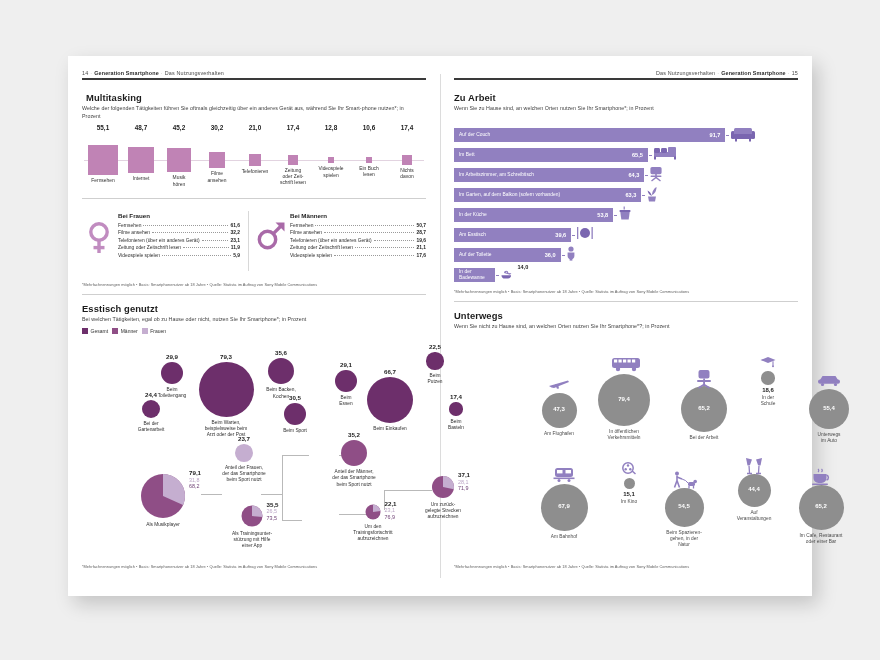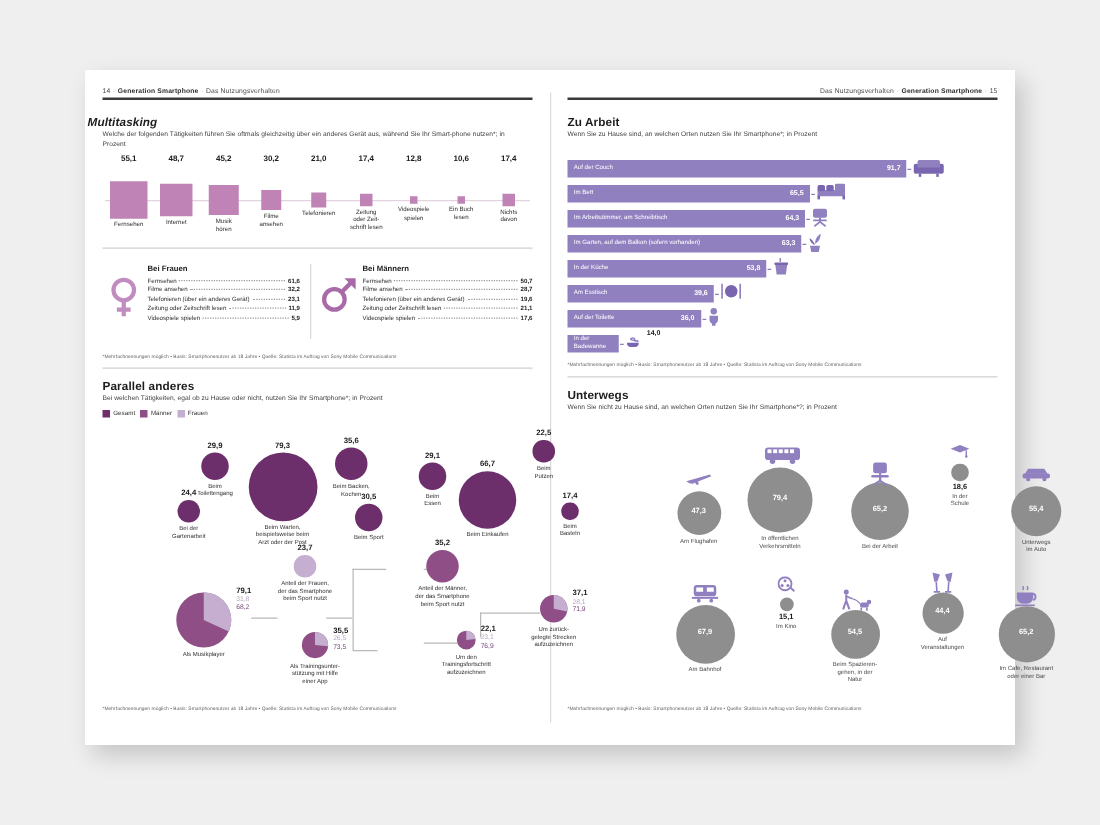--- a/index.html
+++ b/index.html
@@ -144,21 +144,21 @@
     <div class="runhead" style="left:14px;">
       <span>14</span><span class="sep">·</span><b>Generation Smartphone</b><span class="sep">·</span><span>Das Nutzungsverhalten</span>
     </div>
     <div class="rule-top" style="left:14px; width:344px;"></div>
 
     <div class="runhead" style="right:14px; text-align:right;">
       <span>Das Nutzungsverhalten</span><span class="sep">·</span><b>Generation Smartphone</b><span class="sep">·</span><span>15</span>
     </div>
     <div class="rule-top" style="left:386px; width:344px;"></div>
 
-    <div class="sec-title" style="left:2px; top:36px;font-style:italic;">Multitasking</div>
+    <div class="sec-title" style="left:18px; top:36px;">Multitasking</div>
     <div class="sec-sub" style="left:14px; top:49px; width:330px;">Welche der folgenden Tätigkeiten führen Sie oftmals gleichzeitig über ein anderes Gerät aus, während Sie Ihr Smart-phone nutzen*; in Prozent</div>
     <div id="mt-chart">
         <div class="mt-axis" style="left:16px; top:104px; width:340px;"></div>
         <div class="mt-item" style="left:16px; top:68px; width:38px;">
           <div class="mt-val">55,1</div>
         </div>
         <div class="mt-square" style="left:20px; top:89px; width:30px; height:30px;"></div>
         <div class="mt-label" style="left:16px; top:122px; width:38px;">Fernsehen</div>
         <div class="mt-item" style="left:54px; top:68px; width:38px;">
           <div class="mt-val">48,7</div>
@@ -273,21 +273,21 @@
         <div class="gt-row">
           <span class="nm">Videospiele spielen</span>
           <span class="dots"></span>
           <span class="vl">17,6</span>
         </div>
       </div>
 
     <div class="footnote" style="left:14px; top:226px;">*Mehrfachnennungen möglich • Basis: Smartphonenutzer ab 18 Jahre • Quelle: Statista im Auftrag von Sony Mobile Communications</div>
     <div class="hairline" style="left:14px; top:238px; width:344px;"></div>
 
-    <div class="sec-title" style="left:14px; top:247px;">Parallel anderes</div>
+    <div class="sec-title" style="left:14px; top:247px;">Esstisch genutzt</div>
     <div class="sec-sub" style="left:14px; top:260px; width:330px;">Bei welchen Tätigkeiten, egal ob zu Hause oder nicht, nutzen Sie Ihr Smartphone*; in Prozent</div>
     <div class="legend" id="pg-legend" style="left:14px; top:272px;">
         <span class="ent">
           <span class="sw" style="background:#6d2f6b"></span>
           <span class="tx">Gesamt</span>
         </span>
         <span class="ent">
           <span class="sw" style="background:#8f4e86"></span>
           <span class="tx">Männer</span>
         </span>

